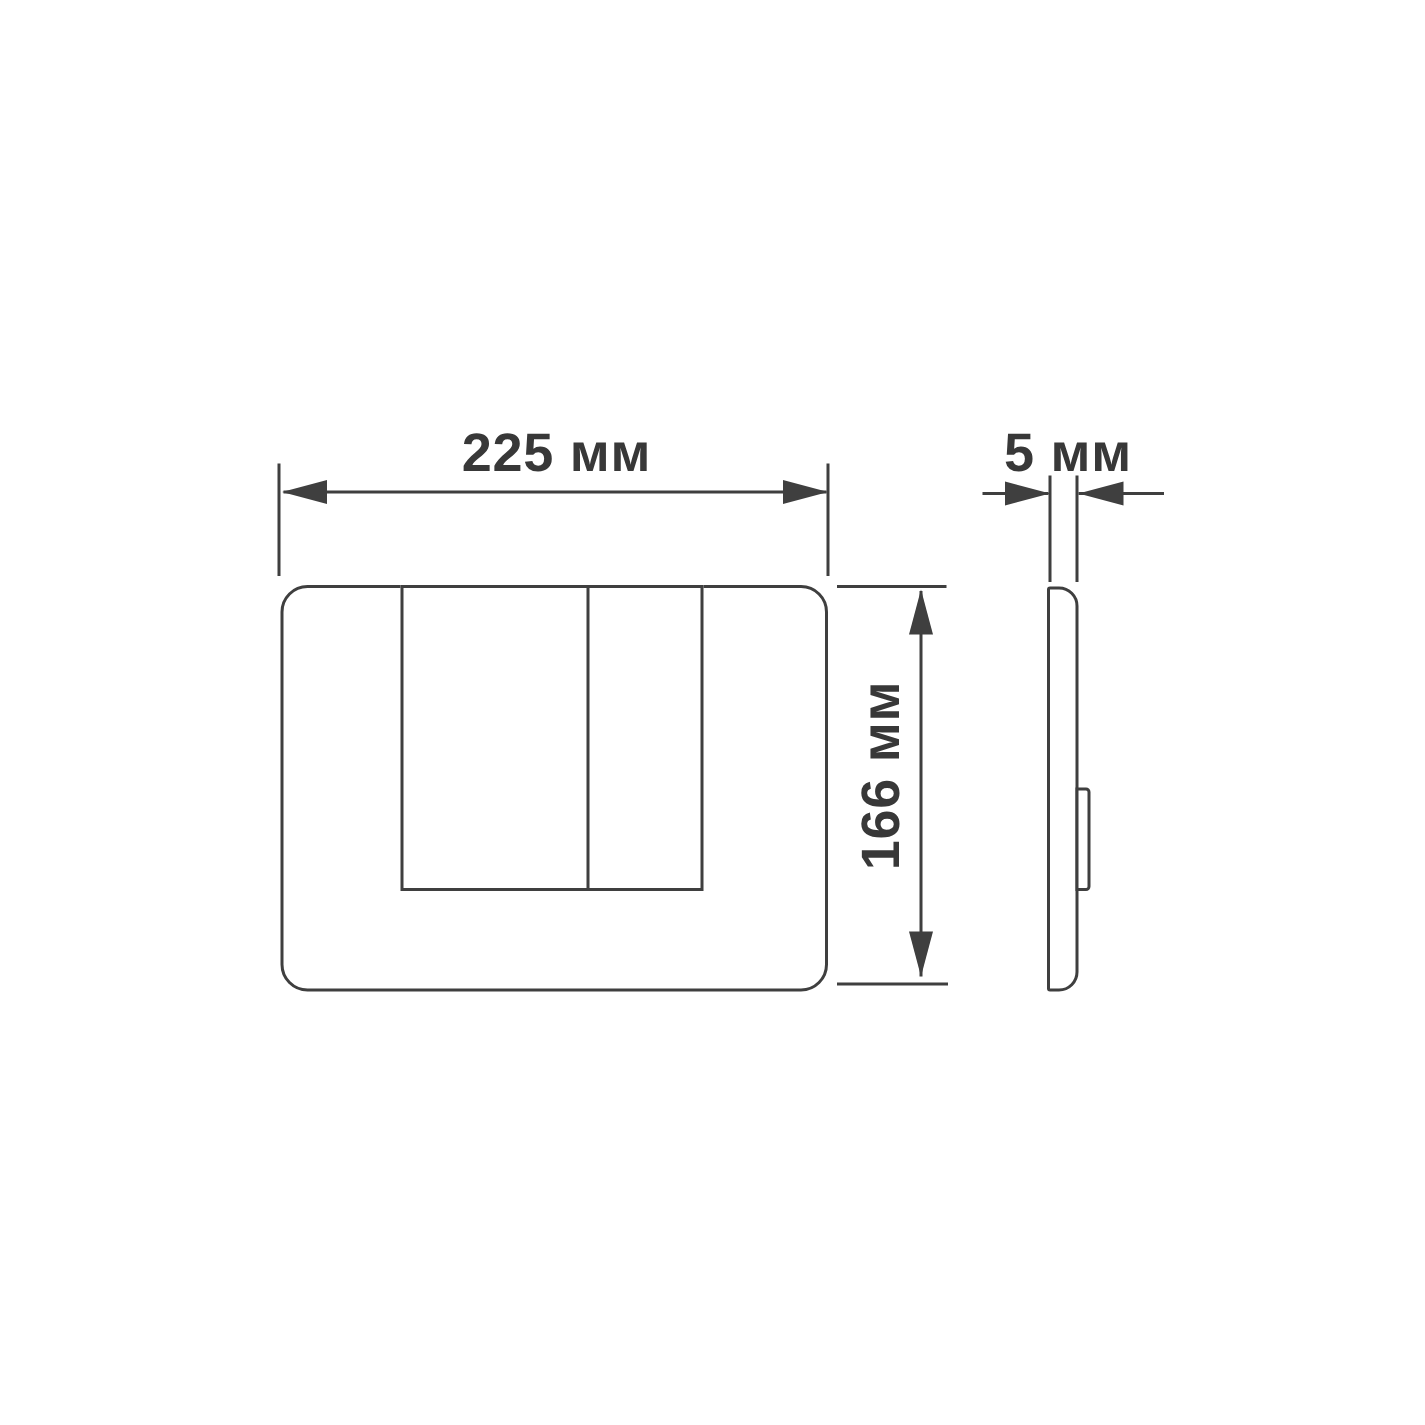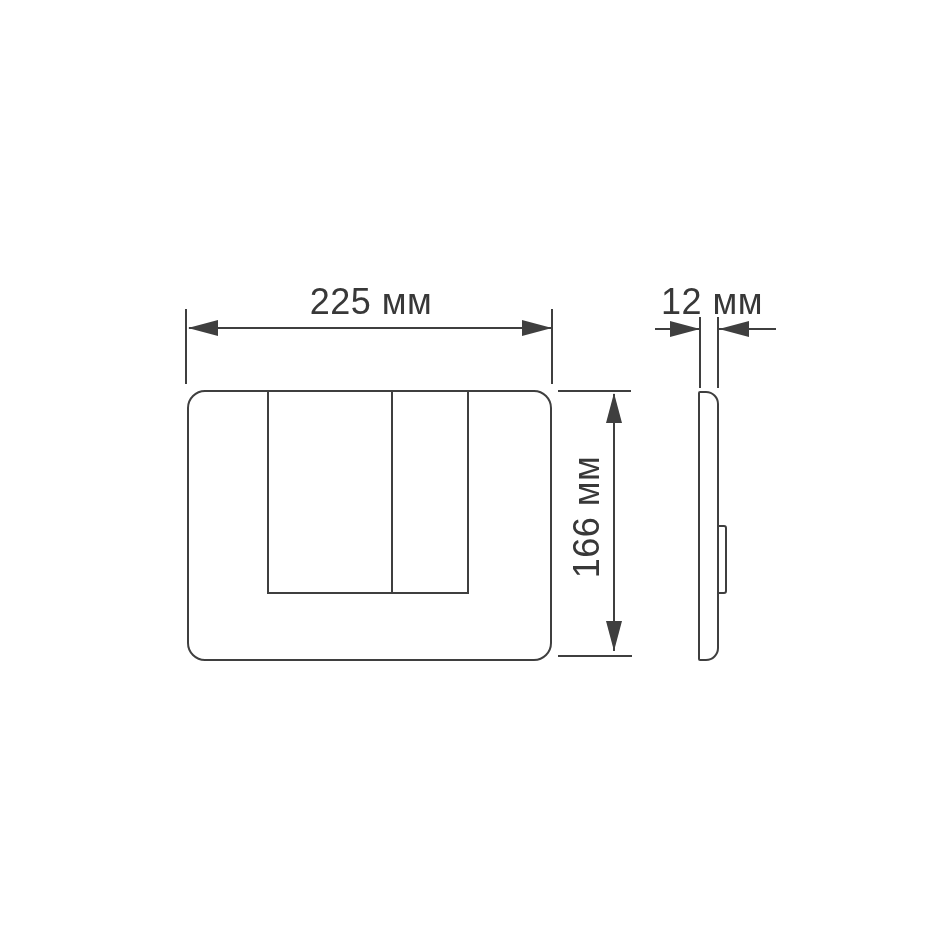--- a/index.html
+++ b/index.html
@@ -7,20 +7,21 @@
     padding: 0;
     background: #ffffff;
   }
   #canvas {
     position: relative;
     width: 776px;
     height: 950px;
     background: #ffffff;
     font-family: "Liberation Sans", "DejaVu Sans", sans-serif;
     overflow: hidden;
+    font-weight: bold;
   }
   .abs { position: absolute; }
 
   
   .hline { height: 2px; background: #3f3f3f; }
   .vline { width: 2px; background: #3f3f3f; }
 
   
   .plate-front {
     left: 187px; top: 390px;
@@ -91,21 +92,21 @@
   <div class="abs plate-side"></div>
   <div class="abs side-clip"></div>
 
   <div class="abs dim-label label-width">225 мм</div>
   <div class="abs vline" style="left:185px; top:309px; height:75px;"></div>
   <div class="abs vline" style="left:551px; top:309px; height:75px;"></div>
   <div class="abs hline" style="left:189px; top:327px; width:362px;"></div>
   <div class="abs arr arr-left" style="left:188px; top:320px;"></div>
   <div class="abs arr arr-right" style="left:522px; top:320px;"></div>
 
-  <div class="abs dim-label label-thick">12 мм</div>
+  <div class="abs dim-label label-thick">5 мм</div>
   <div class="abs vline" style="left:699px; top:317px; height:71px;"></div>
   <div class="abs vline" style="left:717px; top:317px; height:71px;"></div>
   <div class="abs hline" style="left:655px; top:328px; width:44px;"></div>
   <div class="abs arr arr-right" style="left:670px; top:321px;"></div>
   <div class="abs hline" style="left:719px; top:328px; width:70px;"></div>
   <div class="abs arr arr-left" style="left:719px; top:321px;"></div>
 
   <div class="abs dim-label label-height">166 мм</div>
   <div class="abs hline" style="left:558px; top:390px; width:73px;"></div>
   <div class="abs hline" style="left:558px; top:655px; width:74px;"></div>

